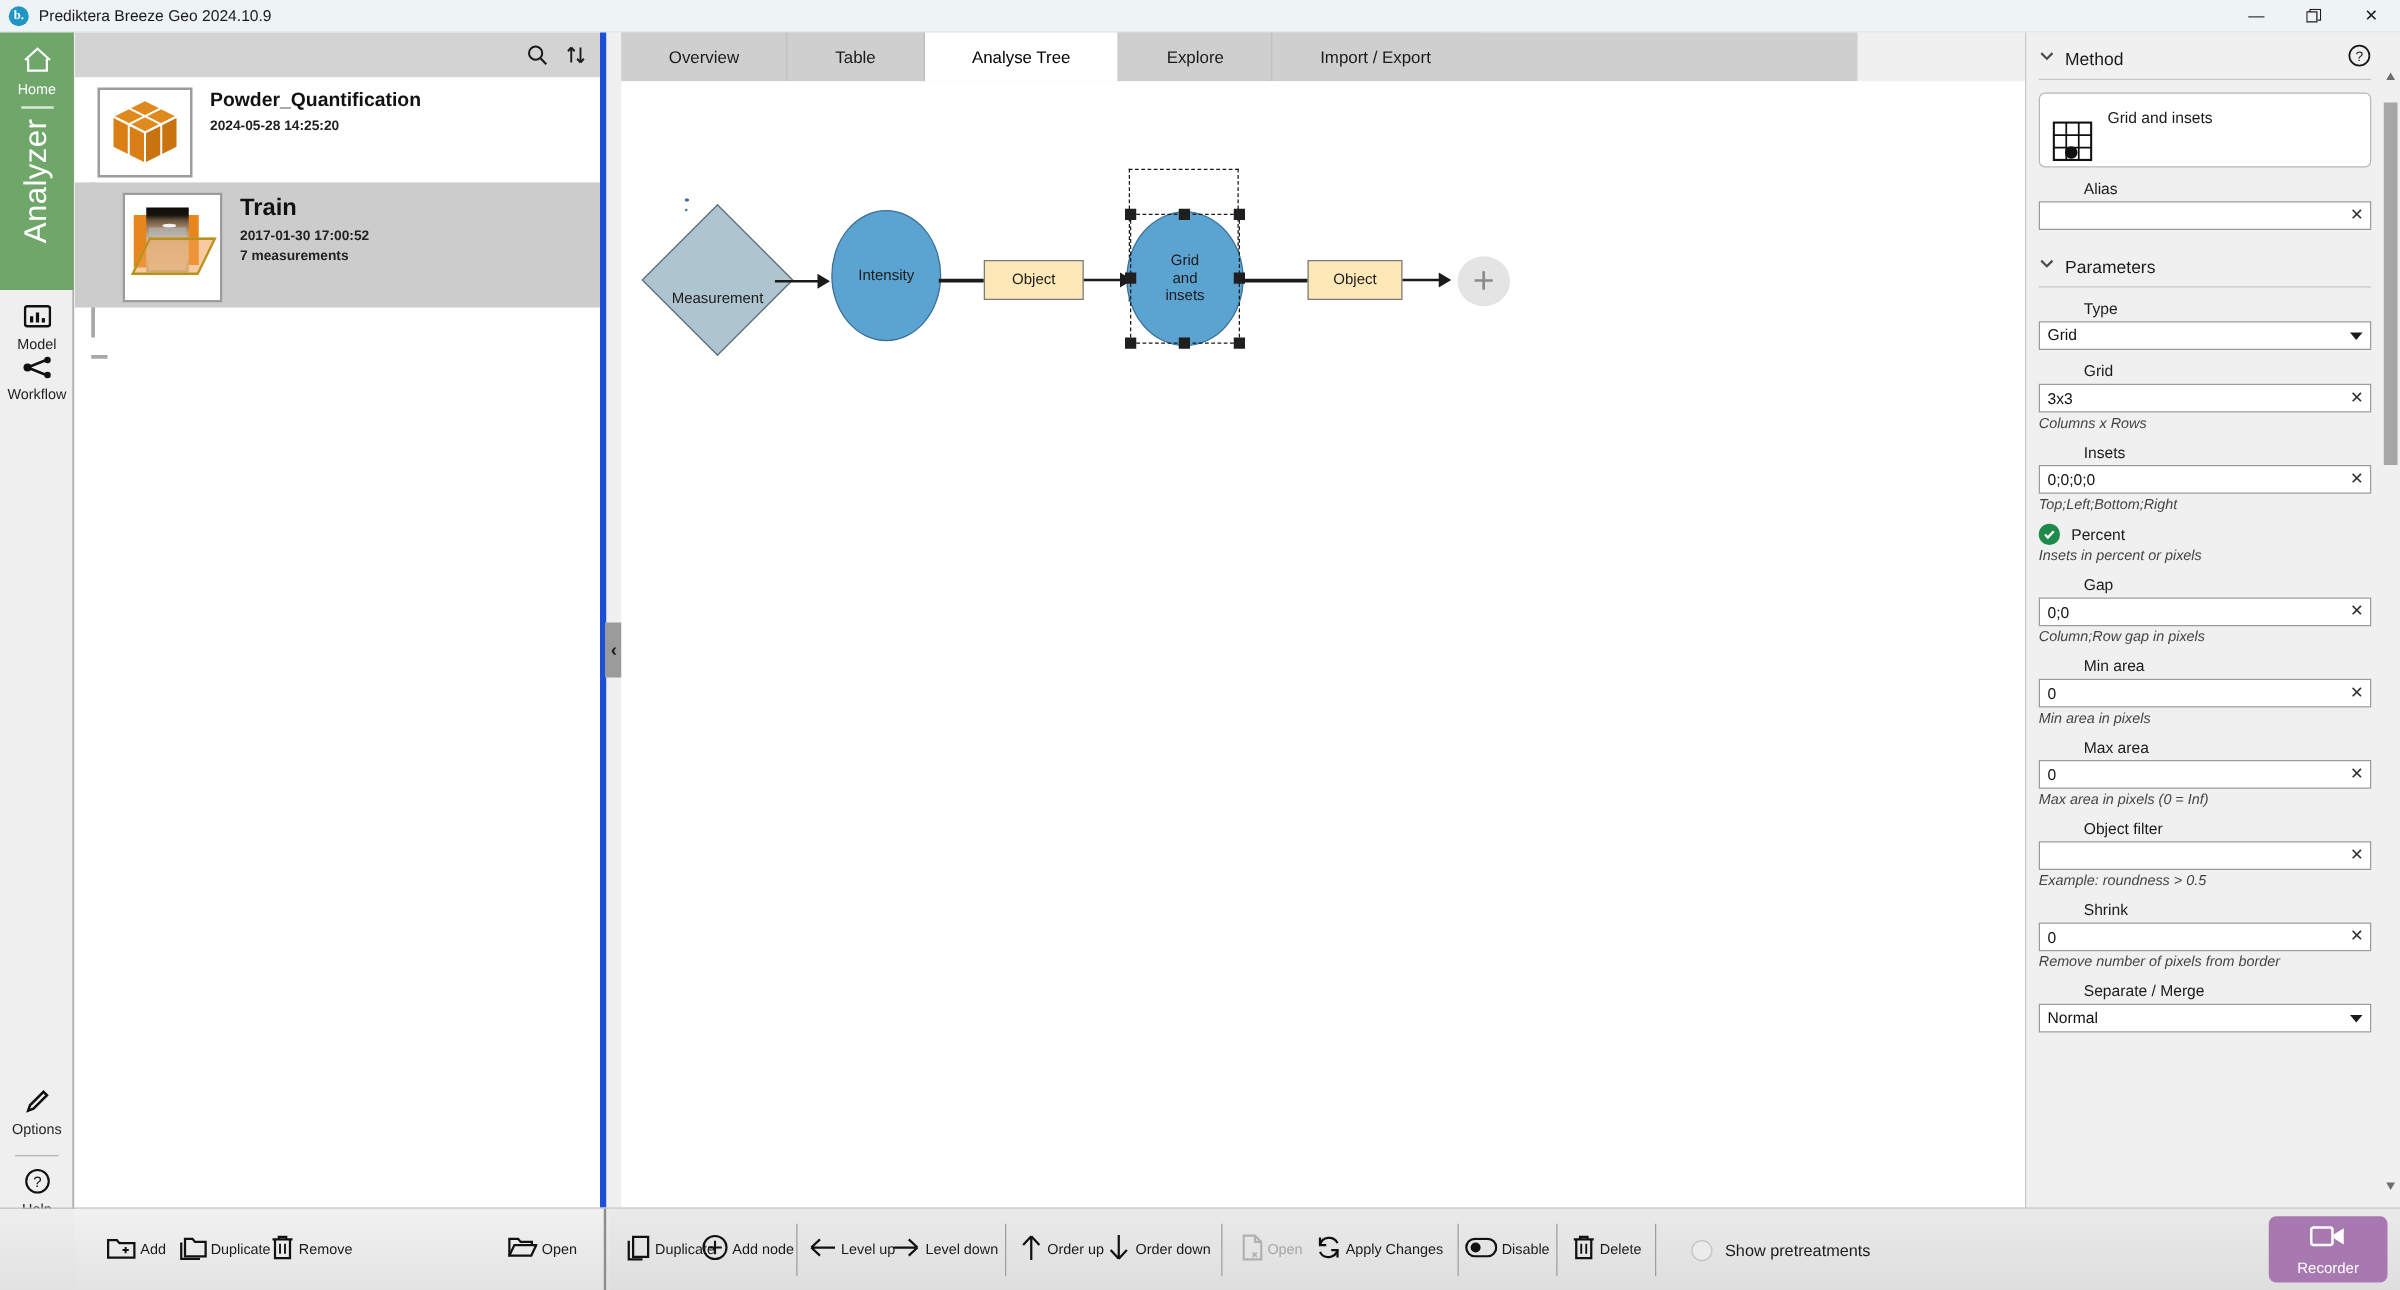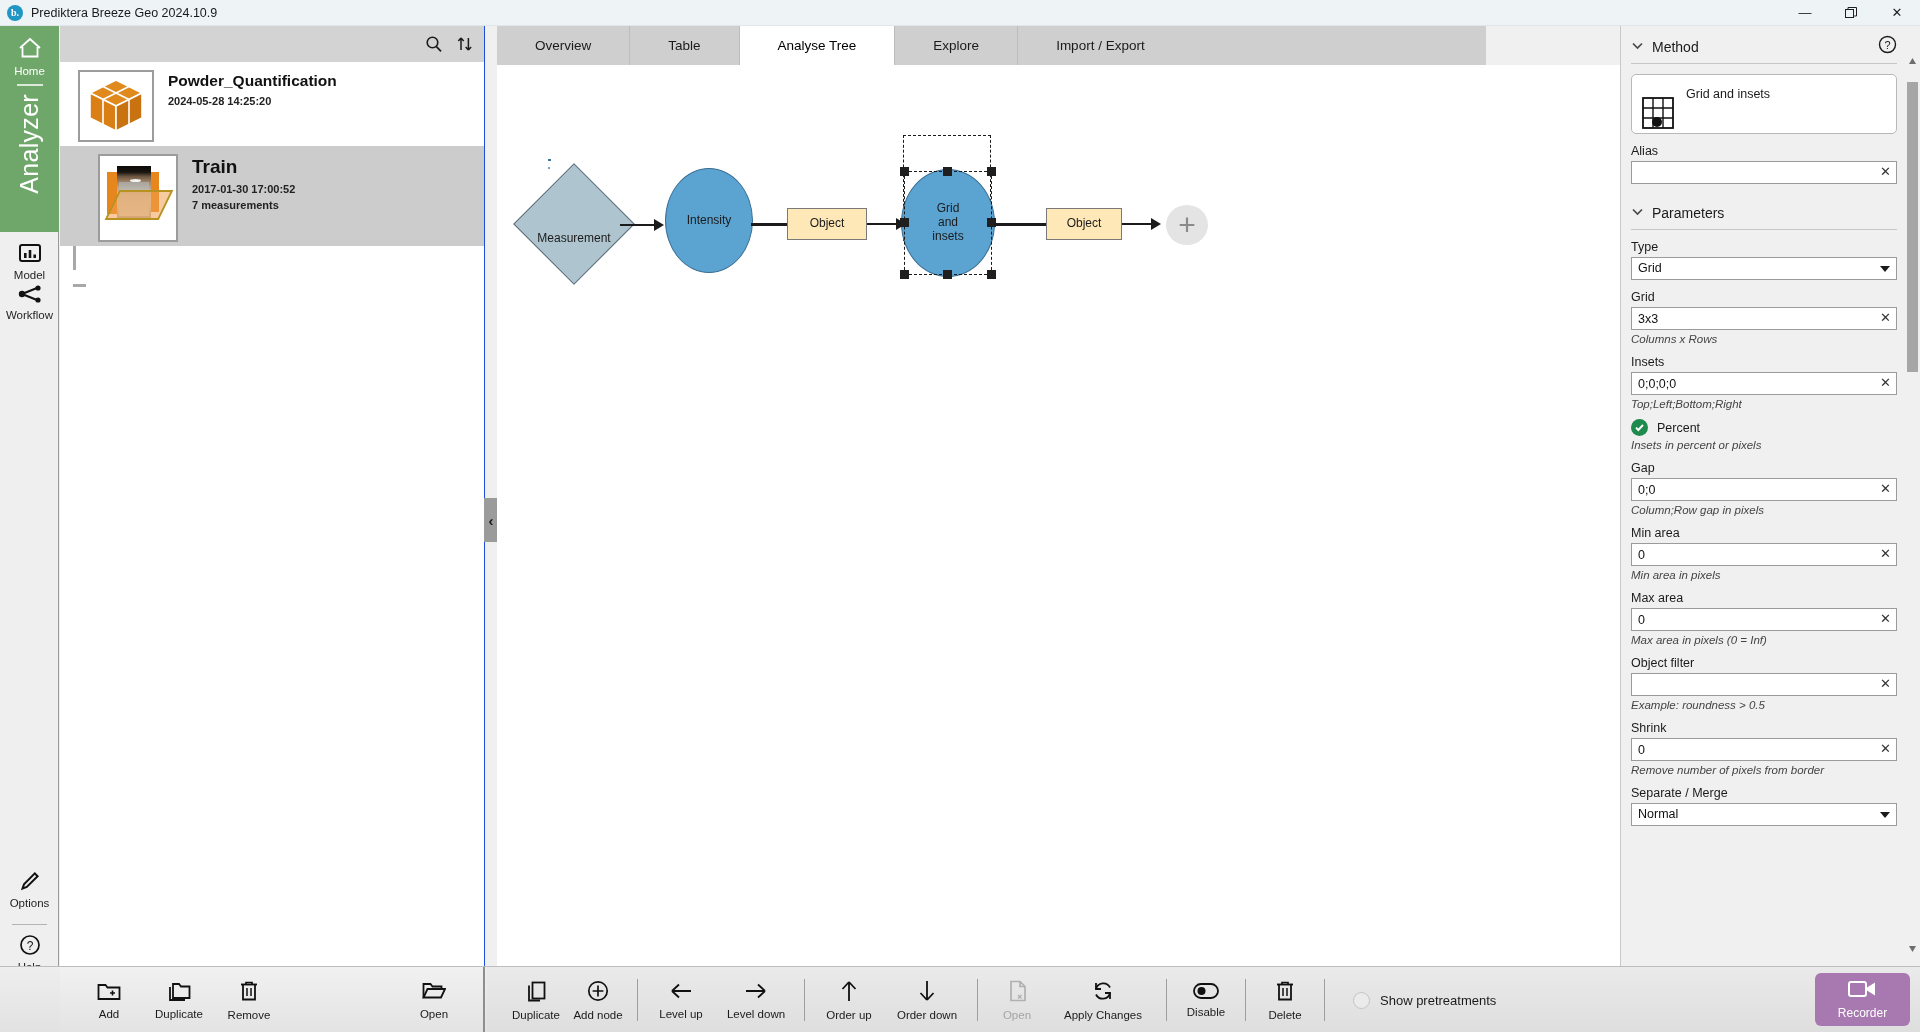--- a/index.html
+++ b/index.html
@@ -57,21 +57,21 @@
     display: flex; flex-direction: column; align-items: center; cursor: default;
   }
   .rail-item .lbl { font-size: 11.5px; color: #1f1f1f; margin-top: 1px; }
   .rail-sep {
     position: absolute; left: 12px; width: 35px; height: 1px; background: #b4b4b4;
   }
 
   
   #projects {
     position: absolute; left: 60px; top: 26px; width: 425px; height: 940px;
-    background: #ffffff; border-right: 1px solid #1d4ed8;
+    background: #ffffff; border-right: 5px solid #1d4ed8;
   }
   #proj-header {
     height: 36px; background: #d3d3d3; display: flex;
     align-items: center; justify-content: flex-end; padding-right: 10px; gap: 13px;
   }
   .hdr-icon { cursor: default; display: flex; align-items: center; }
   .proj-row {
     display: flex; align-items: flex-start; padding: 8px 0 8px 0;
     position: relative; cursor: default;
   }
@@ -199,21 +199,21 @@
     margin-top: 10px; background: #fff; border: 1px solid #b8b8b8; border-radius: 5px;
     height: 60px; position: relative; padding: 22px 10px;
   }
   .method-card .mtxt {
     position: absolute; left: 54px; top: 12px; font-size: 12.5px; color: #1b1b1b;
   }
   .method-dot {
     position: absolute; left: 20px; top: 42px; width: 10px; height: 10px;
     border-radius: 50%; background: #111;
   }
-  .fld-label { font-size: 12.5px; color: #1b1b1b; margin-top: 10px; margin-bottom: 3px; }
+  .fld-label { font-size: 12.5px; color: #1b1b1b; margin-top: 10px; margin-bottom: 3px; margin-left: 36px; }
   .fld-wrap { position: relative; }
   .fld {
     width: 100%; height: 23px; background: #fff; border: 1px solid #9b9b9b;
     font-size: 12.5px; color: #111; padding: 0 24px 0 6px;
     font-family: "Liberation Sans", sans-serif;
   }
   .fld-clear {
     position: absolute; right: 6px; top: 3px; font-size: 13px; color: #333; cursor: default;
   }
   .select-wrap { position: relative; }
@@ -256,21 +256,21 @@
     background: linear-gradient(180deg,#f1f1f1 0%, #e3e3e3 100%);
     border-right: 2px solid #8e8e8e;
     display: flex; align-items: center;
   }
   #bb-mid {
     position: absolute; left: 487px; top: 0; width: 1433px; height: 66px;
     background: linear-gradient(180deg,#eaeaea 0%, #dedede 100%);
     display: flex; align-items: center;
   }
   .tb-btn {
-    width: 62px; height: 56px; display: flex; flex-direction: column;
+    width: 62px; height: 56px; display: flex; flex-direction: row;
     align-items: center; justify-content: center; gap: 3px; cursor: default;
   }
   .tb-btn .tlbl { font-size: 11.5px; color: #1b1b1b; white-space: nowrap; }
   .tb-btn.disabled .tlbl { color: #a5a5a5; }
   .tb-sep { width: 1px; height: 42px; background: #9e9e9e; margin: 0 8px; }
   .toggle-row { display: flex; align-items: center; gap: 10px; margin-left: 20px; }
   .toggle-circ { width: 17px; height: 17px; border-radius: 50%; border: 1px solid #c4c4c4; background: #ebebeb; }
   .toggle-lbl { font-size: 13px; color: #1b1b1b; }
   #recorder {
     position: absolute; right: 10px; top: 6px; width: 95px; height: 53px;

